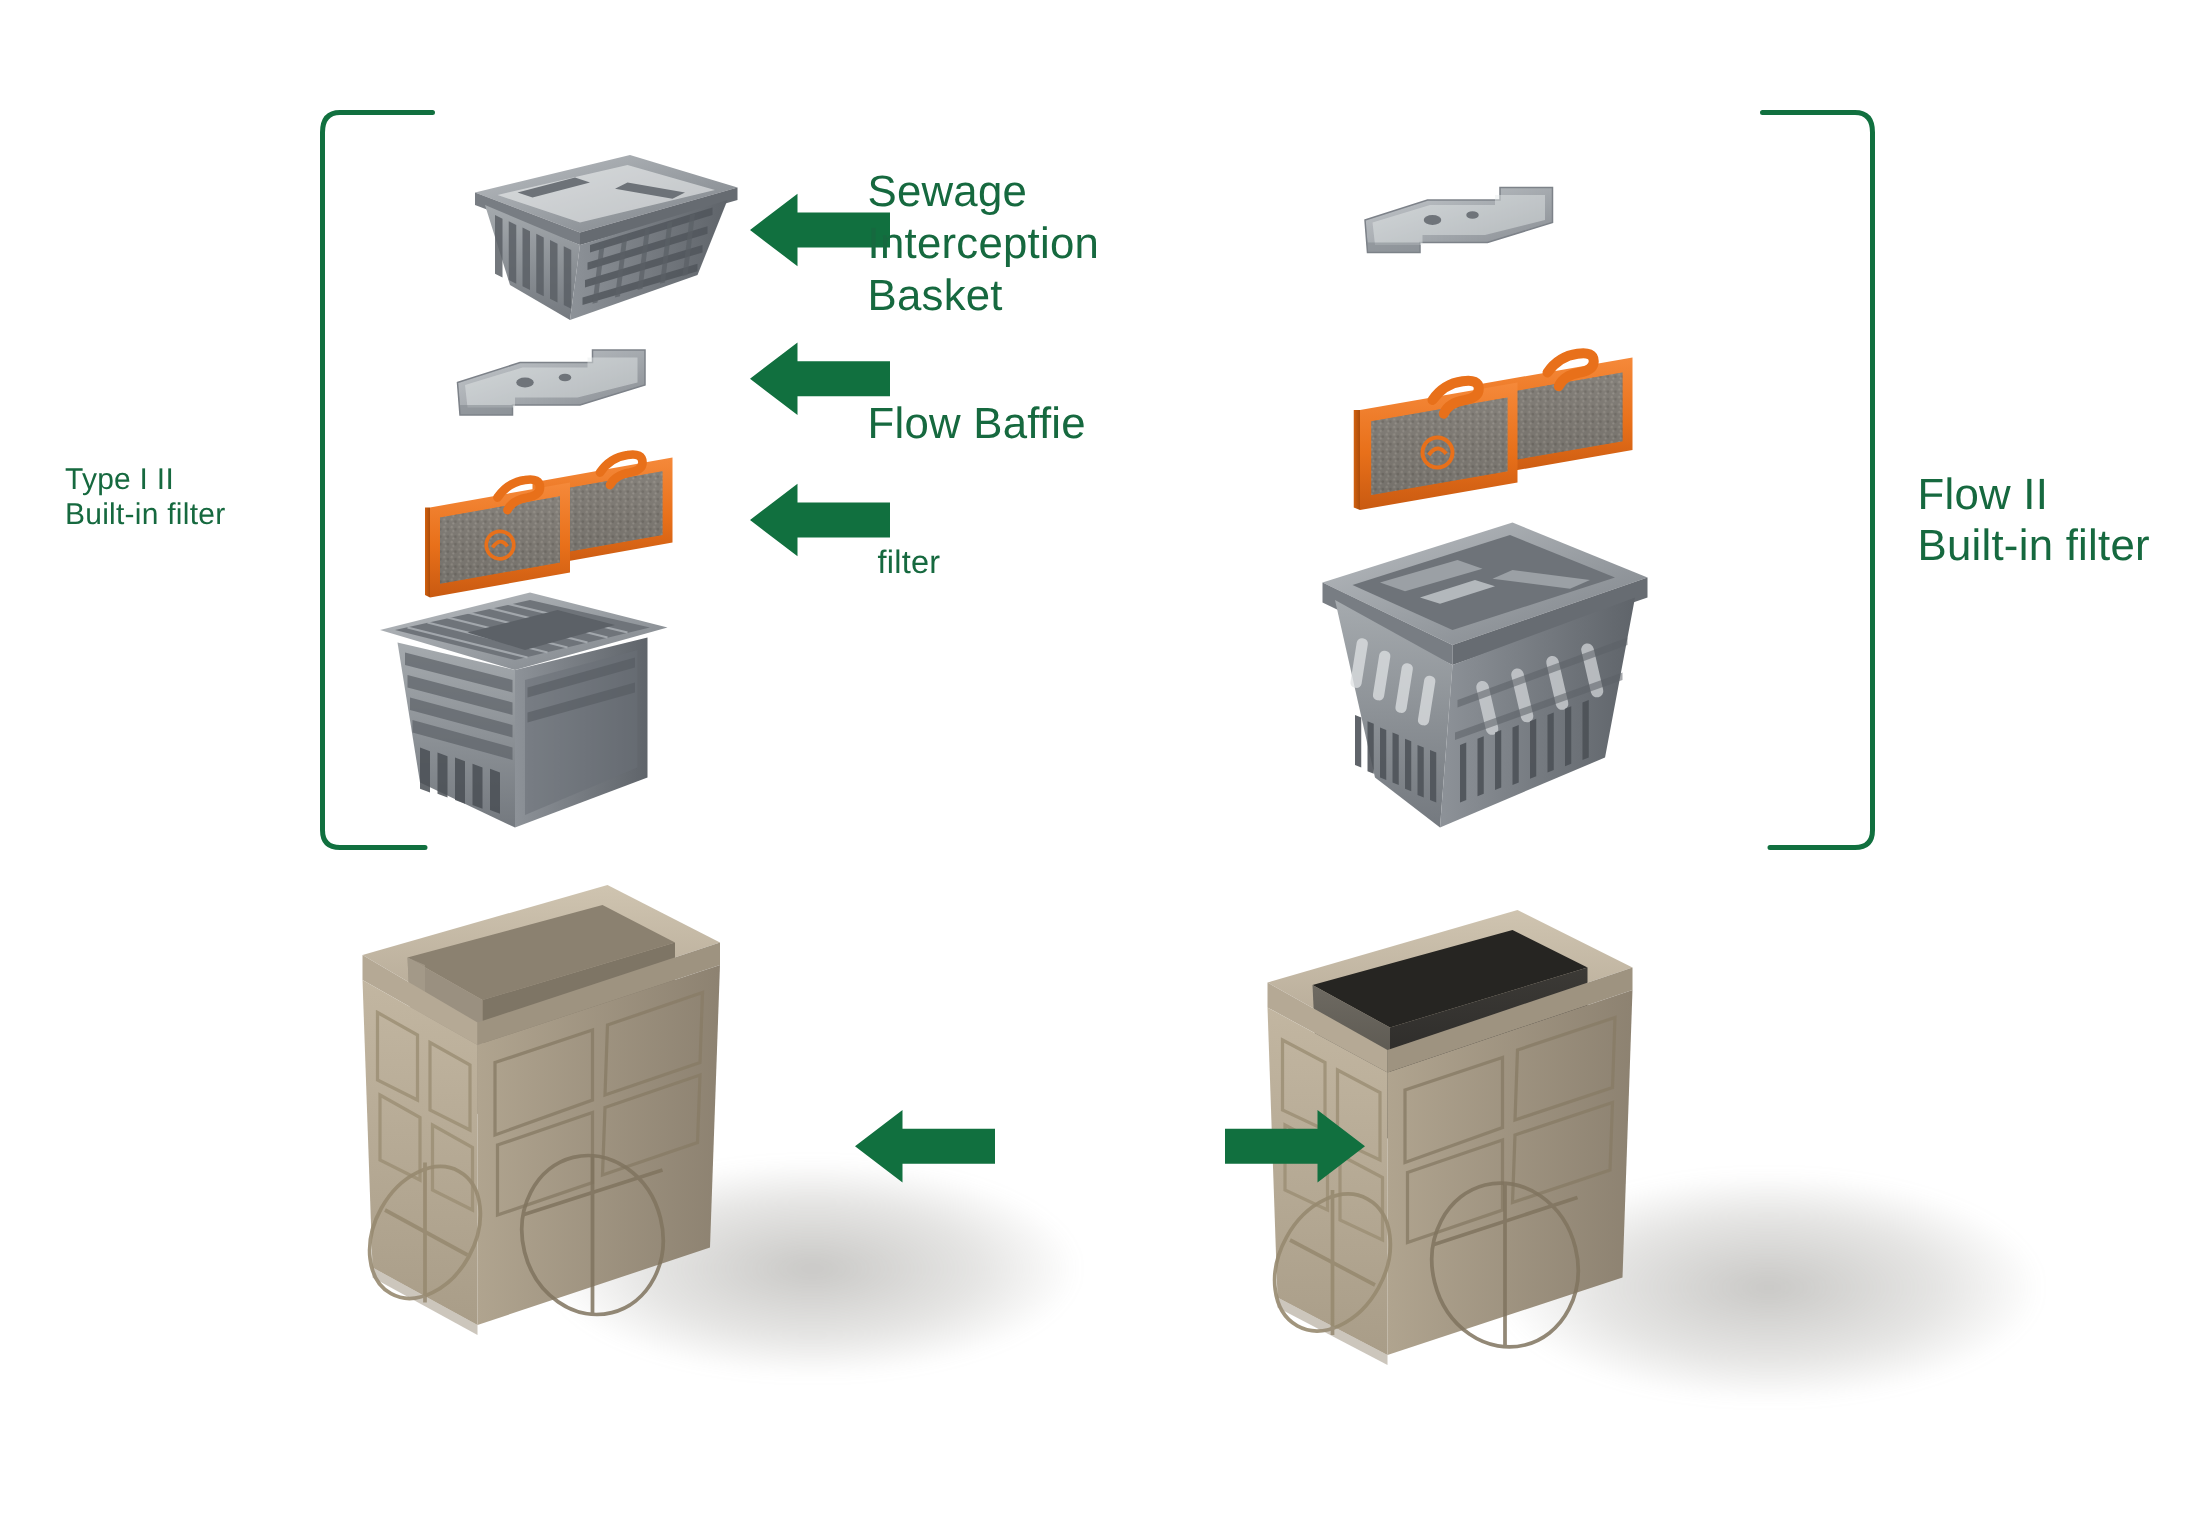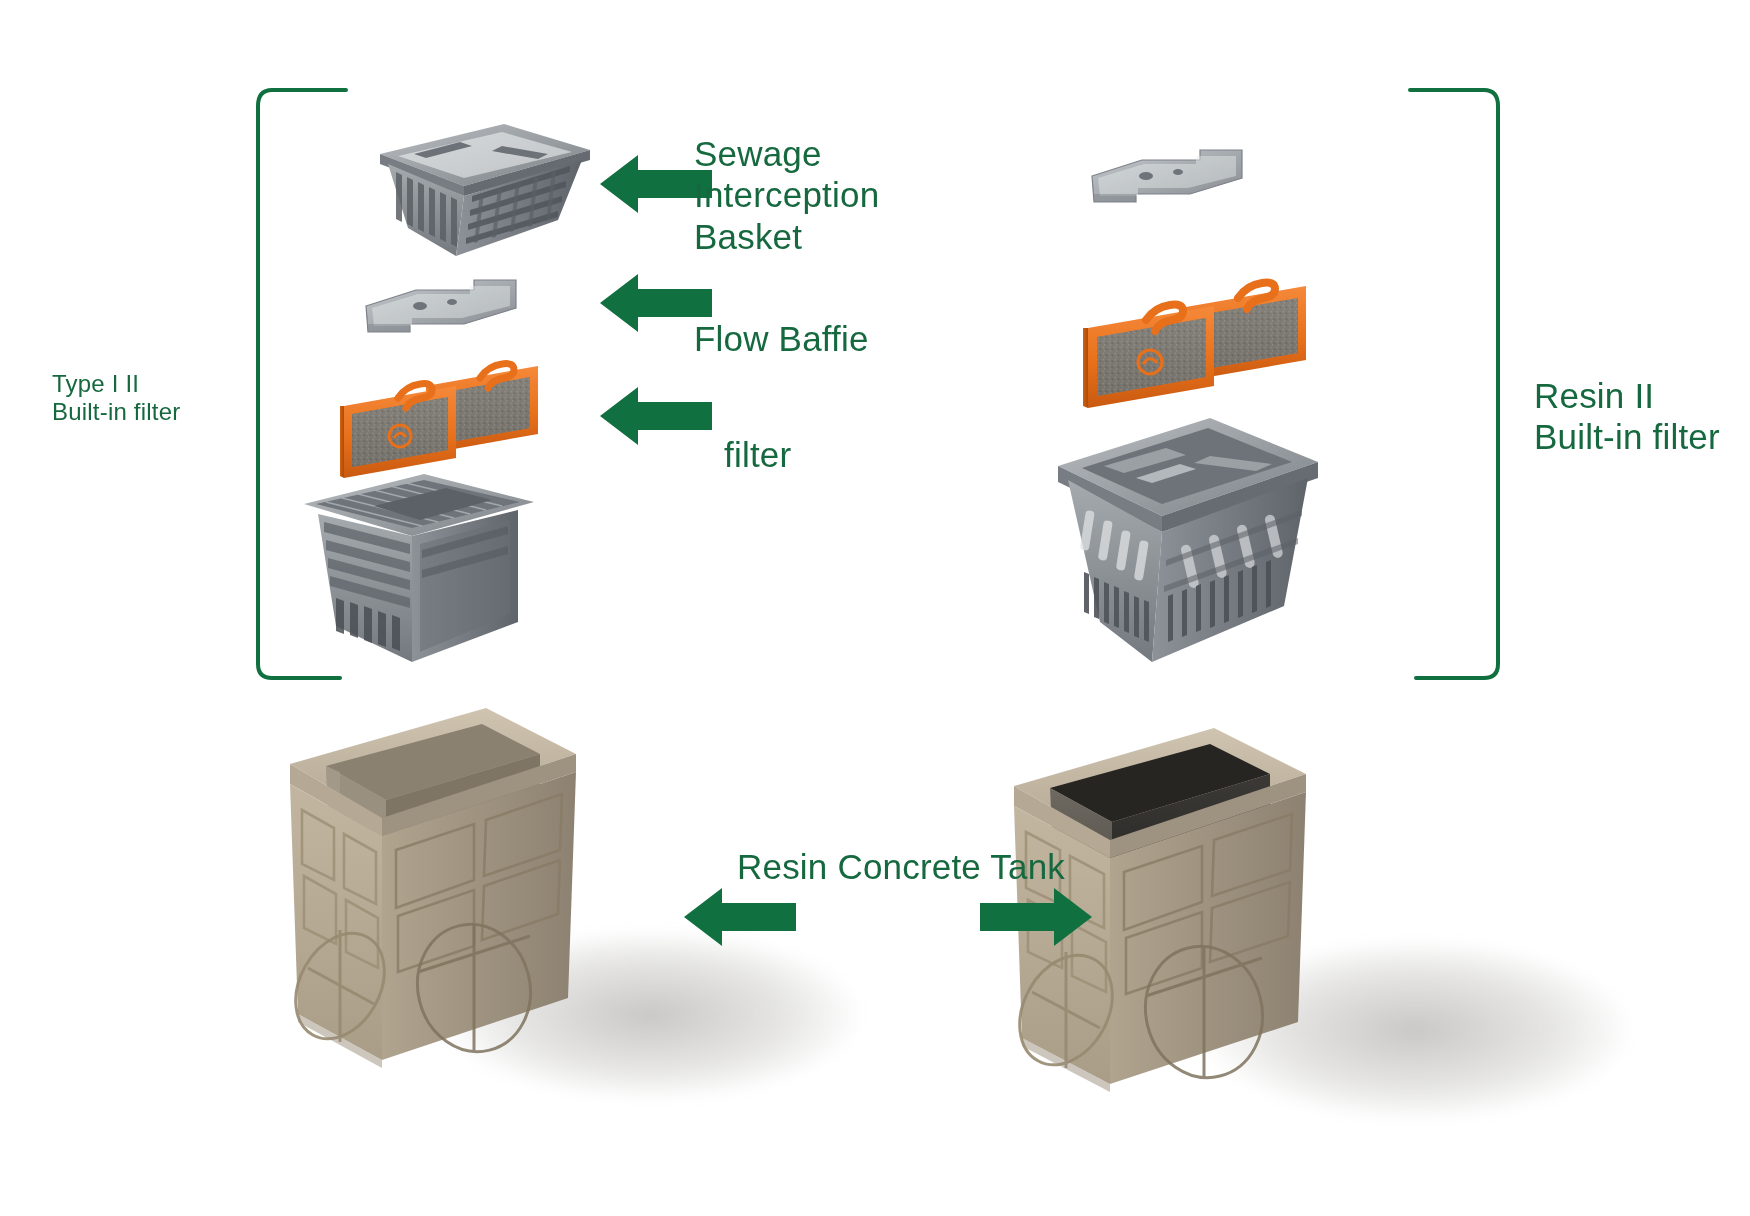--- a/index.html
+++ b/index.html
@@ -17,21 +17,21 @@
   .glabel{
     color:#16693f;
     font-family:"Liberation Sans", sans-serif;
     font-weight:400;
     line-height:1.18;
     white-space:pre-line;
     letter-spacing:.2px;
   }
   .lbl-sewage{left:694px;top:133px;font-size:35px;}
   .lbl-baffle{left:694px;top:318px;font-size:35px;text-align:right;}
-  .lbl-filter{left:724px;top:434px;font-size:35px;}
+  .lbl-filter{left:702px;top:434px;font-size:26px;}
   .lbl-typeI{left:52px;top:370px;font-size:24px;}
   .lbl-typeII{left:1534px;top:375px;font-size:35px;}
   .lbl-tank{left:737px;top:846px;font-size:35px;white-space:nowrap;}
 
   
   .arrow{display:block;}
 
   
   .bracket{stroke:#11703f;stroke-width:4;fill:none;stroke-linecap:round;stroke-linejoin:round;}
 
@@ -431,18 +431,17 @@
 Interception
 Basket</div>
 
   <div class="abs glabel lbl-baffle">Flow Baffie</div>
 
   <div class="abs glabel lbl-filter">filter</div>
 
   <div class="abs glabel lbl-typeI">Type I II
 Built-in filter</div>
 
-  <div class="abs glabel lbl-typeII">Resin II
+  <div class="abs glabel lbl-typeII">Flow II
 Built-in filter</div>
 
-  <div class="abs glabel lbl-tank">Resin Concrete Tank</div>
 
 </div>
 
 </body></html>

